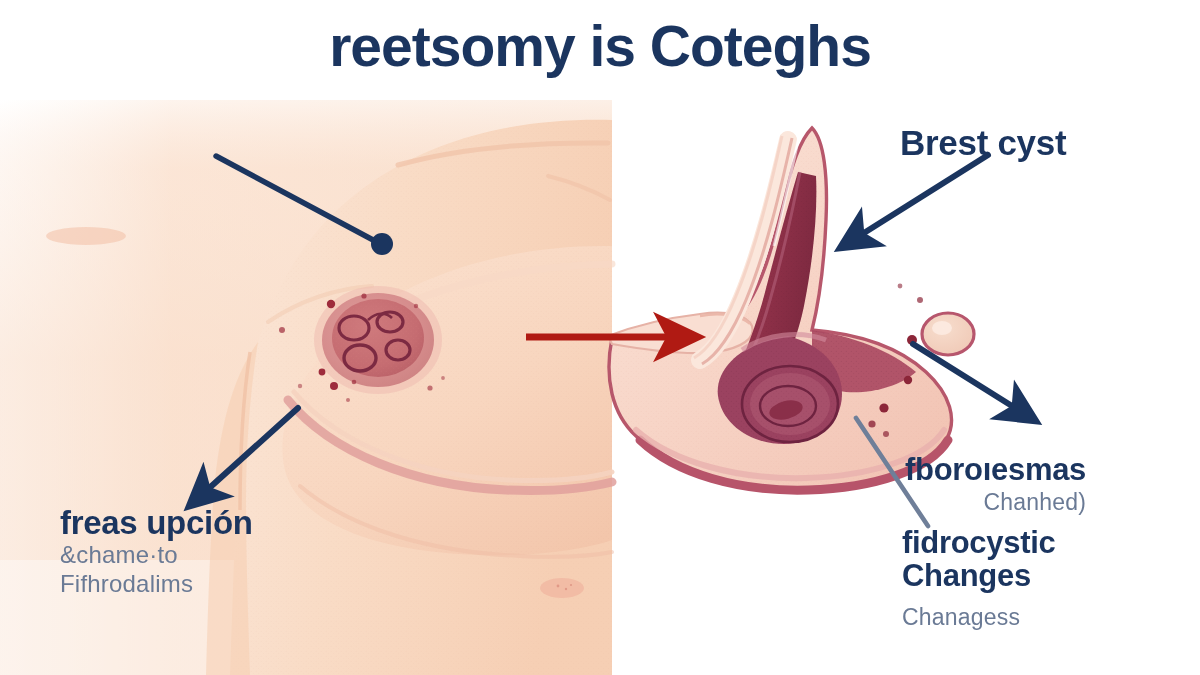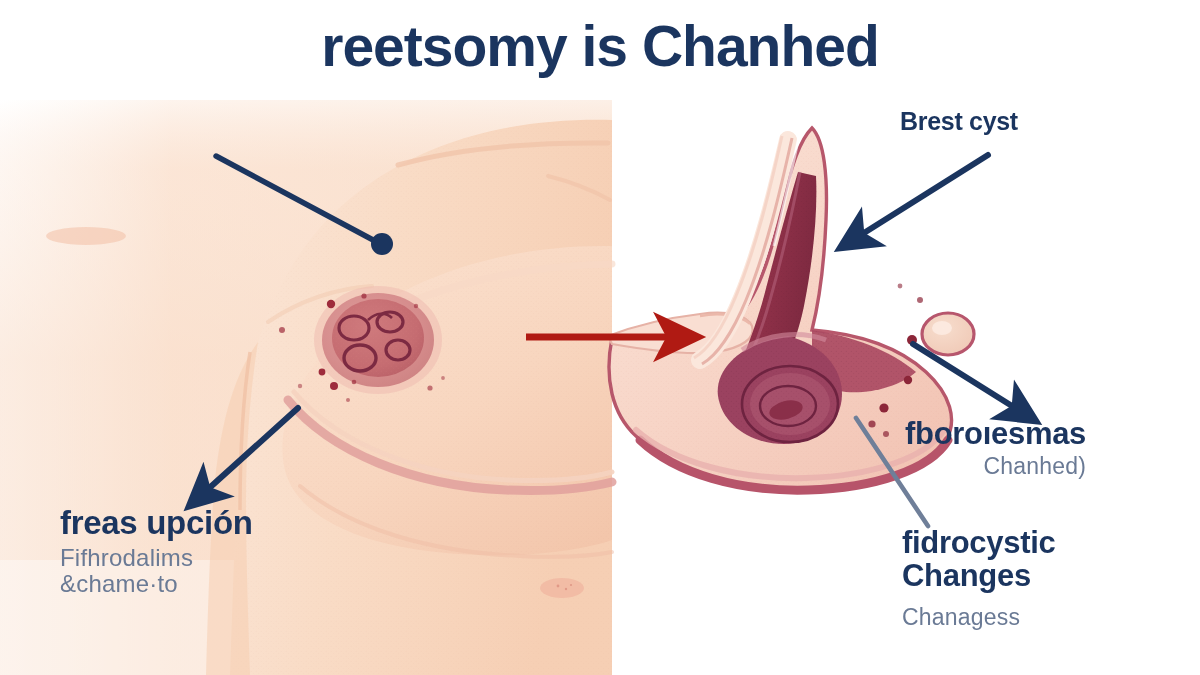--- a/index.html
+++ b/index.html
@@ -34,29 +34,29 @@
     letter-spacing:-1px;
     line-height:1;
   }
 
   
   #lbl-cysts-changes{left:100px;top:108px;}
   #lbl-cysts-changes .lbl-main{font-size:31px;}
   #lbl-cysts-changes .lbl-sub{font-size:23px;margin-top:3px;}
 
   #lbl-breast-cyst{left:900px;top:108px;}
-  #lbl-breast-cyst .lbl-main{font-size:25px;}
+  #lbl-breast-cyst .lbl-main{font-size:35px;margin-top:16px;}
 
   #lbl-fibro-left{left:60px;top:506px;}
   #lbl-fibro-left .lbl-main{font-size:33px;}
   #lbl-fibro-left .lbl-sub{font-size:24px;margin-top:4px;}
   #lbl-fibro-left .lbl-sub2{font-size:24px;margin-top:1px;}
 
   #lbl-fibroadenomas{left:905px;top:418px;}
-  #lbl-fibroadenomas .lbl-main{font-size:31px;}
+  #lbl-fibroadenomas .lbl-main{font-size:31px;margin-top:36px;}
   #lbl-fibroadenomas .lbl-sub{font-size:23px;margin-top:3px;text-align:right;}
 
   #lbl-fibrocystic{left:902px;top:527px;}
   #lbl-fibrocystic .lbl-main{font-size:31px;}
   #lbl-fibrocystic .lbl-sub{font-size:23px;margin-top:12px;}
 </style>
 </head>
 <body>
 
 <div id="stage">
@@ -277,31 +277,31 @@
       <line x1="988" y1="155" x2="848" y2="243" stroke="#1b355f" stroke-width="6" stroke-linecap="round" marker-end="url(#navyHead)"></line>
 
       <line x1="913" y1="344" x2="1028" y2="416" stroke="#1b355f" stroke-width="6" stroke-linecap="round" marker-end="url(#navyHead)"></line>
 
       <line x1="856" y1="418" x2="928" y2="526" stroke="#6f7f99" stroke-width="4.6" stroke-linecap="round"></line>
 
       <line x1="526" y1="337" x2="688" y2="337" stroke="#b01a13" stroke-width="7" stroke-linecap="butt" marker-end="url(#redHead)"></line>
     </g>
   </svg>
 
-  <div id="title">reetsomy is Chanhed</div>
+  <div id="title">reetsomy is Coteghs</div>
 
 
   <div class="label" id="lbl-breast-cyst">
     <div class="lbl-main">Brest cyst</div>
   </div>
 
   <div class="label" id="lbl-fibro-left">
     <div class="lbl-main">freas upción</div>
+    <div class="lbl-sub lbl-sub2">&amp;chame·to</div>
     <div class="lbl-sub">Fifhrodalims</div>
-    <div class="lbl-sub lbl-sub2">&amp;chame·to</div>
   </div>
 
   <div class="label" id="lbl-fibroadenomas">
     <div class="lbl-main">fboroıesmas</div>
     <div class="lbl-sub">Chanhed)</div>
   </div>
 
   <div class="label" id="lbl-fibrocystic">
     <div class="lbl-main">fidrocystic</div>
     <div class="lbl-main">Changes</div>

